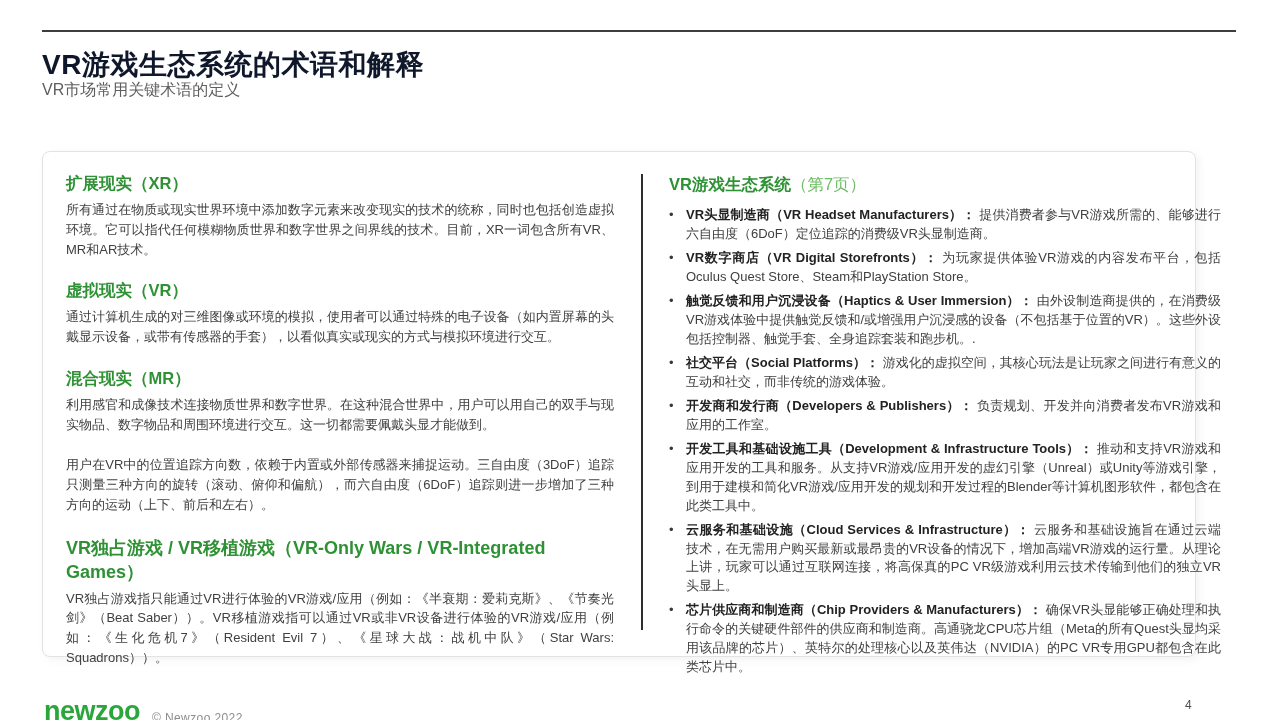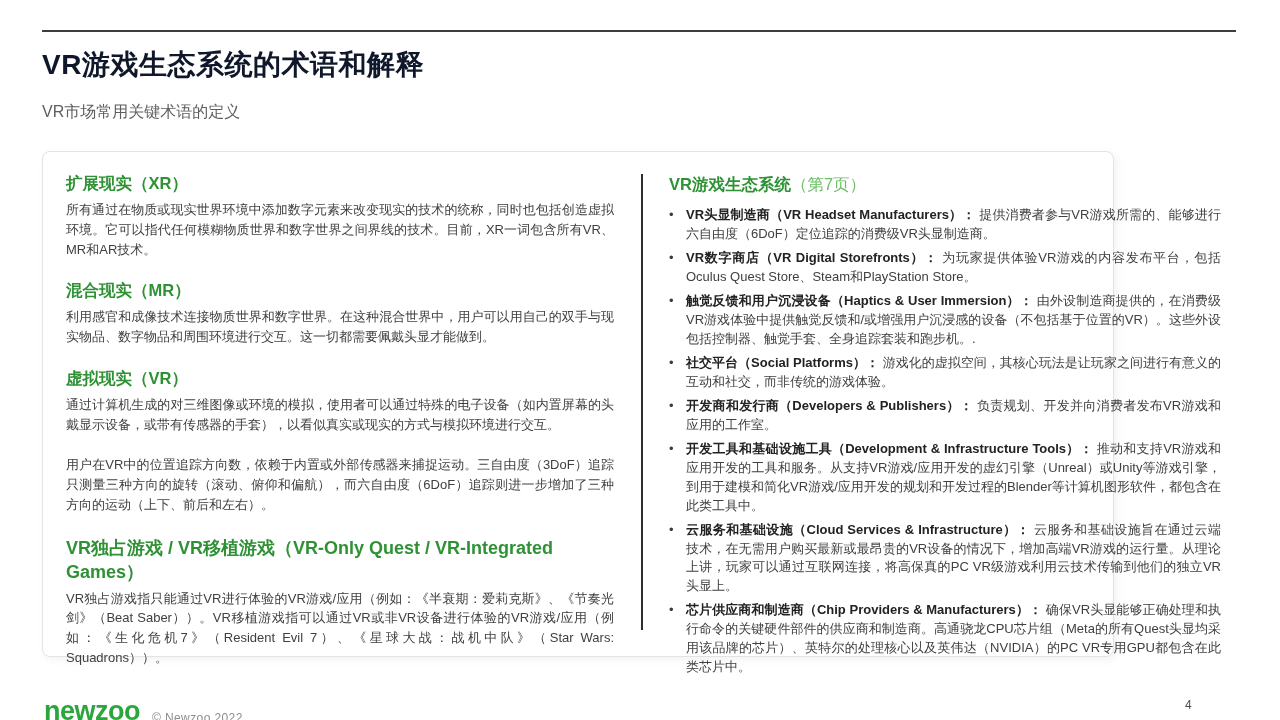--- a/index.html
+++ b/index.html
@@ -15,27 +15,27 @@
   .top-rule {
     position: absolute; left: 42px; top: 30px;
     width: 1194px; height: 2px; background: #3d3d3d;
   }
   .page-title {
     position: absolute; left: 42px; top: 46px;
     font-size: 28px; font-weight: bold; color: #0f172a;
     letter-spacing: 0.5px; margin: 0;
   }
   .page-subtitle {
-    position: absolute; left: 42px; top: 102px;
+    position: absolute; left: 42px; top: 80px;
     font-size: 16px; color: #5e5e5e; margin: 0;
   }
 
   .card {
     position: absolute; left: 42px; top: 151px;
-    width: 1072px; height: 506px;
+    width: 1154px; height: 506px;
     border: 1px solid #e3e3e3; border-radius: 8px;
     background: #fff;
     box-shadow: 3px 3px 10px rgba(0,0,0,0.05);
     text-decoration: underline;
   }
 
   .left-col {
     position: absolute; left: 23px; top: 21px; width: 548px;
   }
   .def-section { margin: 0 0 21px 0; }
@@ -103,35 +103,35 @@
   <div class="card">
 
     <div class="left-col">
 
       <section class="def-section">
         <h2 class="def-heading">扩展现实（XR）</h2>
         <p class="def-body">所有通过在物质或现实世界环境中添加数字元素来改变现实的技术的统称，同时也包括创造虚拟环境。它可以指代任何模糊物质世界和数字世界之间界线的技术。目前，XR一词包含所有VR、MR和AR技术。</p>
       </section>
 
       <section class="def-section">
-        <h2 class="def-heading">混合现实（MR）</h2>
-        <p class="def-body">利用感官和成像技术连接物质世界和数字世界。在这种混合世界中，用户可以用自己的双手与现实物品、数字物品和周围环境进行交互。这一切都需要佩戴头显才能做到。</p>
+        <h2 class="def-heading">虚拟现实（VR）</h2>
+        <p class="def-body">通过计算机生成的对三维图像或环境的模拟，使用者可以通过特殊的电子设备（如内置屏幕的头戴显示设备，或带有传感器的手套），以看似真实或现实的方式与模拟环境进行交互。</p>
       </section>
 
       <section class="def-section">
-        <h2 class="def-heading">虚拟现实（VR）</h2>
-        <p class="def-body">通过计算机生成的对三维图像或环境的模拟，使用者可以通过特殊的电子设备（如内置屏幕的头戴显示设备，或带有传感器的手套），以看似真实或现实的方式与模拟环境进行交互。</p>
+        <h2 class="def-heading">混合现实（MR）</h2>
+        <p class="def-body">利用感官和成像技术连接物质世界和数字世界。在这种混合世界中，用户可以用自己的双手与现实物品、数字物品和周围环境进行交互。这一切都需要佩戴头显才能做到。</p>
       </section>
 
       <section class="def-section">
         <p class="def-body">用户在VR中的位置追踪方向数，依赖于内置或外部传感器来捕捉运动。三自由度（3DoF）追踪只测量三种方向的旋转（滚动、俯仰和偏航），而六自由度（6DoF）追踪则进一步增加了三种方向的运动（上下、前后和左右）。</p>
       </section>
 
       <section class="def-section">
-        <h2 class="def-heading wide">VR独占游戏 / VR移植游戏（VR-Only Quest / VR-Integrated Games）</h2>
+        <h2 class="def-heading wide">VR独占游戏 / VR移植游戏（VR-Only Wars / VR-Integrated Games）</h2>
         <p class="def-body">VR独占游戏指只能通过VR进行体验的VR游戏/应用（例如：《半衰期：爱莉克斯》、《节奏光剑》（Beat Saber））。VR移植游戏指可以通过VR或非VR设备进行体验的VR游戏/应用（例如：《生化危机7》（Resident Evil 7）、《星球大战：战机中队》（Star Wars: Squadrons））。</p>
       </section>
 
     </div>
 
     <div class="divider"></div>
 
     <div class="right-col">
 
       <h2 class="eco-heading"><span class="main">VR游戏生态系统</span><span class="suffix">（第7页）</span></h2>

